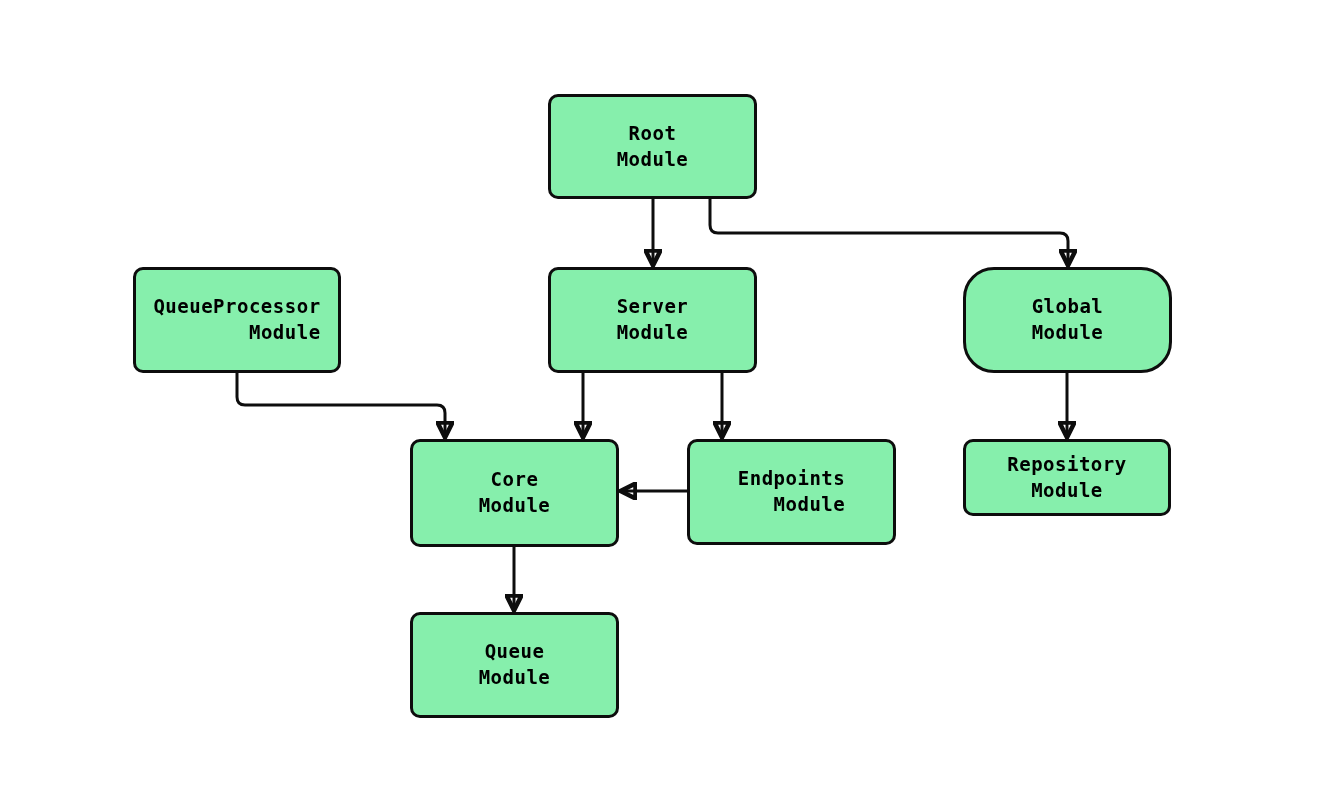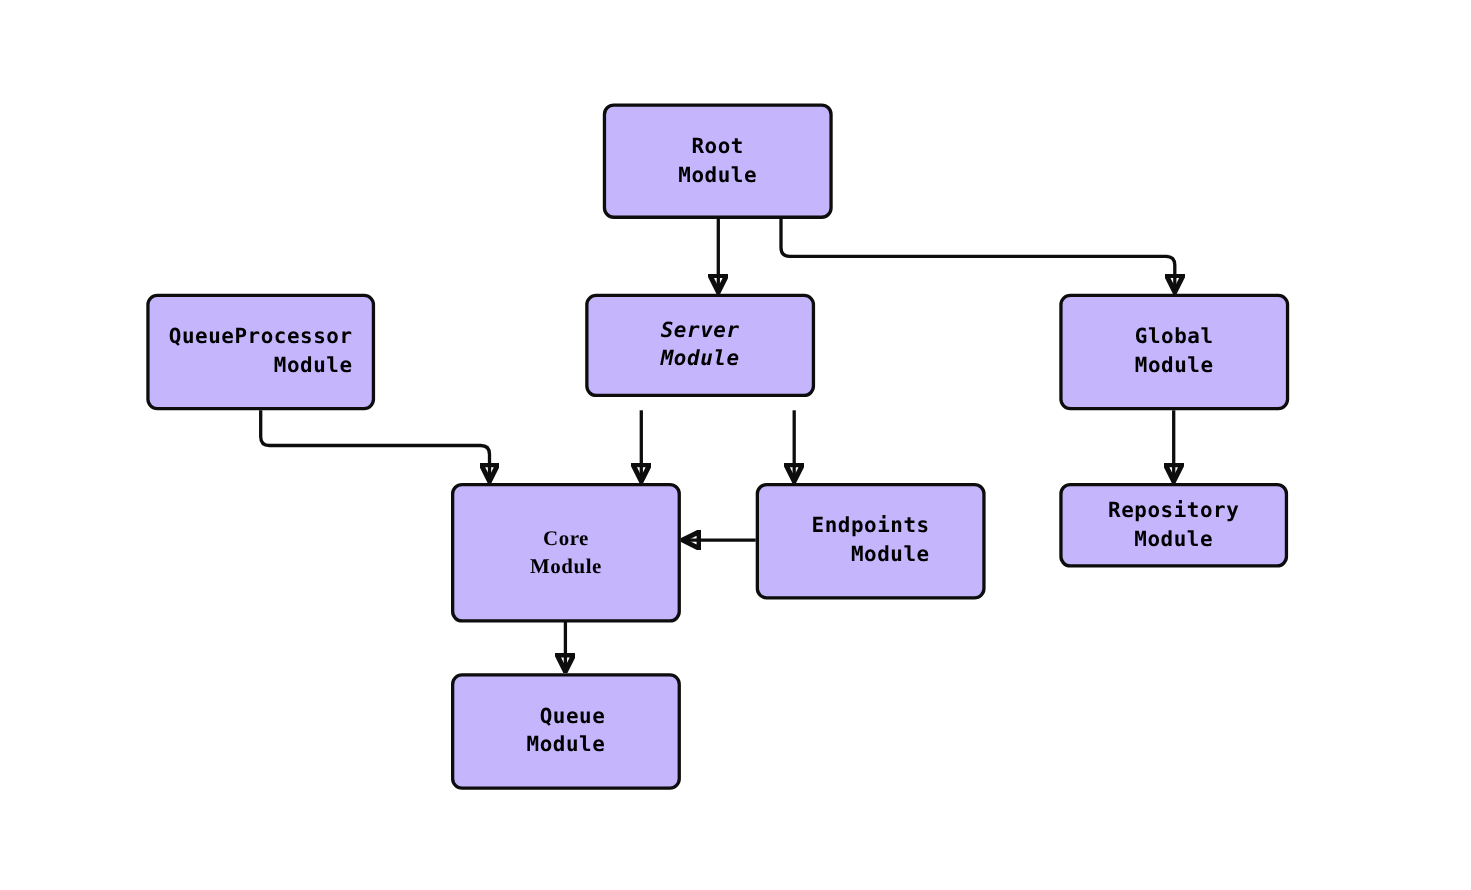--- a/index.html
+++ b/index.html
@@ -24,44 +24,44 @@
     display: block;
   }
   .edges path {
     stroke: #0d0d0d;
     stroke-width: 3;
     fill: none;
   }
   .node {
     position: absolute;
     box-sizing: border-box;
-    background: #c4b5fd;
+    background: #86efac;
     border: 3px solid #0d0d0d;
     border-radius: 10px;
     display: flex;
     align-items: center;
     justify-content: center;
     text-align: center;
   }
   .node .label {
     white-space: pre-line;
     font-weight: bold;
     font-size: 19px;
     line-height: 1.35;
     color: #000000;
     letter-spacing: 0.5px;
   }
   .n-root          { left: 548px; top:  94px; width: 209px; height: 105px; }
   .n-queueprocessor{ left: 133px; top: 267px; width: 208px; height: 106px; text-align: right; }
-  .n-server        { left: 532px; top: 267px; width: 209px; height: 94px; font-style: italic; }
-  .n-global        { left: 963px; top: 267px; width: 209px; height: 106px; }
-  .n-core          { left: 410px; top: 439px; width: 209px; height: 127px; font-family: Liberation Serif, serif; }
+  .n-server        { left: 548px; top: 267px; width: 209px; height: 106px; }
+  .n-global        { left: 963px; top: 267px; width: 209px; height: 106px; border-radius: 31px; }
+  .n-core          { left: 410px; top: 439px; width: 209px; height: 108px; }
   .n-endpoints     { left: 687px; top: 439px; width: 209px; height: 106px; text-align: right; }
   .n-repository    { left: 963px; top: 439px; width: 208px; height: 77px; }
-  .n-queue         { left: 410px; top: 612px; width: 209px; height: 106px; text-align: right; }
+  .n-queue         { left: 410px; top: 612px; width: 209px; height: 106px; }
 </style>
 </head>
 <body>
 
 <div class="canvas">
 
   <svg class="edges" viewBox="0 0 1337 809" xmlns="http://www.w3.org/2000/svg">
     <defs>
       <marker id="arrow" viewBox="0 0 12 12" refX="10" refY="6" markerWidth="18" markerHeight="18" markerUnits="userSpaceOnUse" orient="auto">
         <path d="M1,1 L11,6 L1,11 Z" fill="#0d0d0d" stroke="none"></path>

